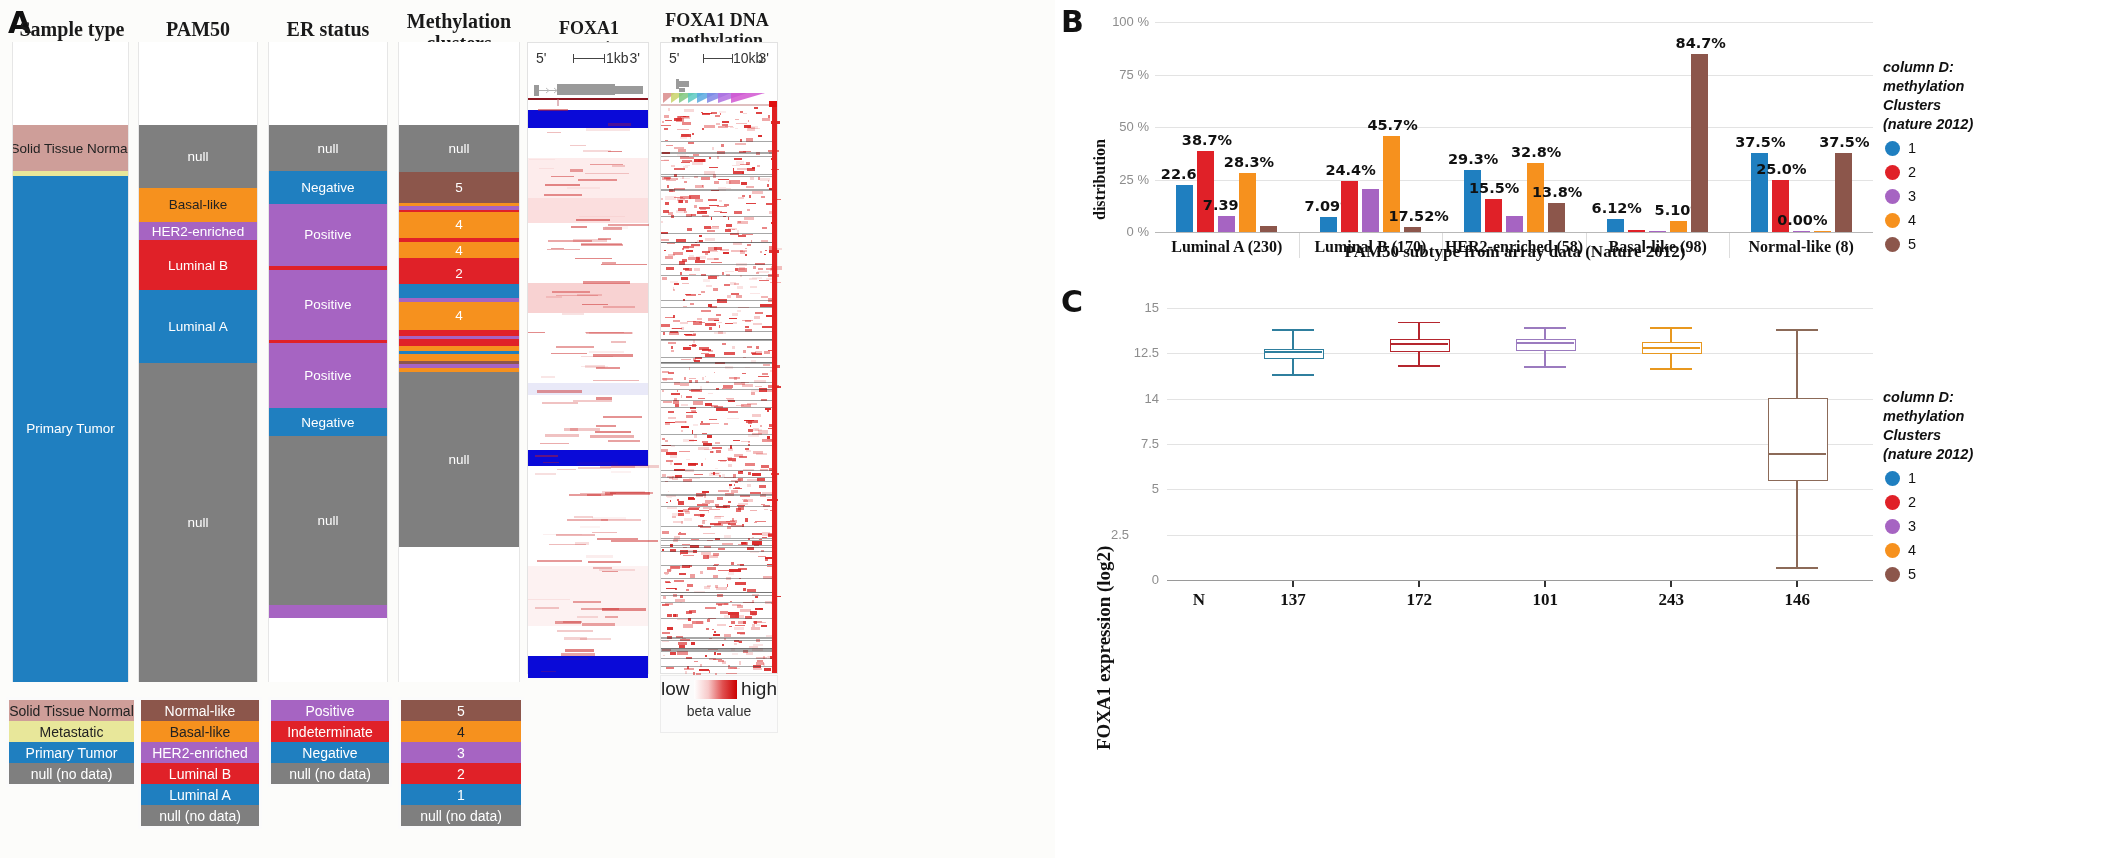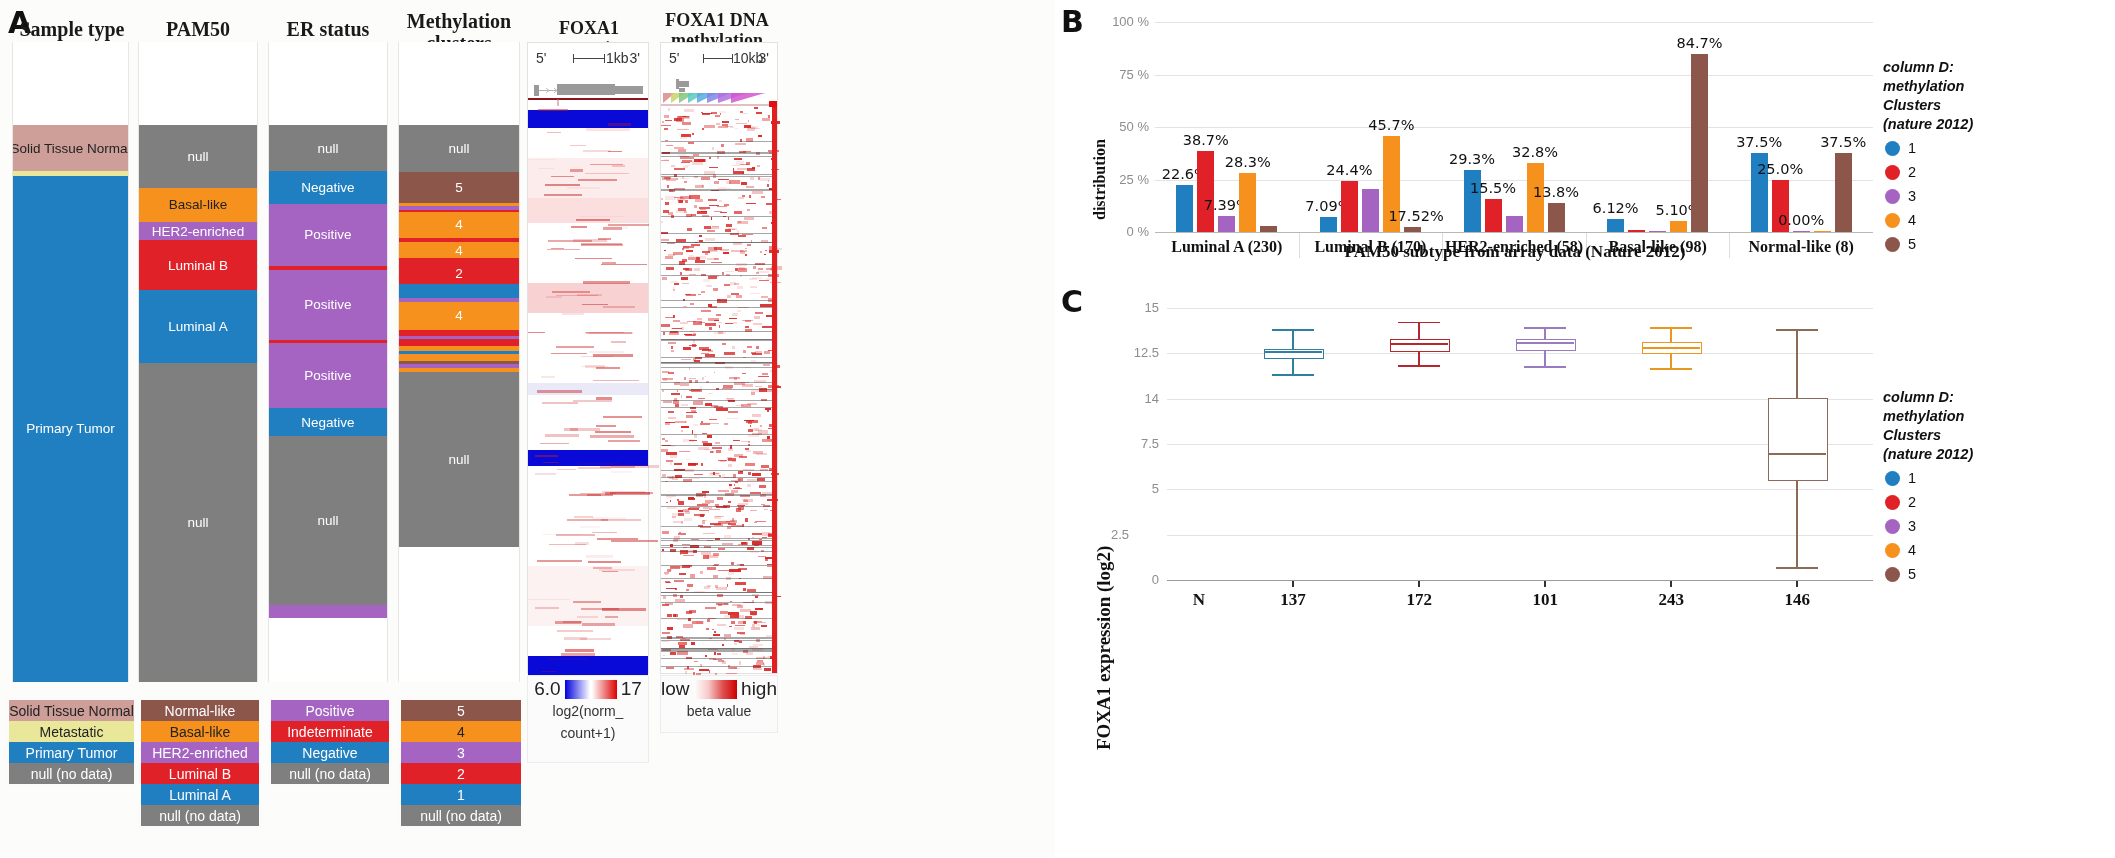--- a/index.html
+++ b/index.html
@@ -51,21 +51,21 @@
   .gradbox{width:52px;height:19px;}
   .scalecaption{font-size:14px;color:#333;line-height:1.25;padding:1px 2px 3px;}
   
   .axis-label{position:absolute;font-family:"Liberation Serif",serif;
               font-weight:bold;color:#111;}
   .tick{position:absolute;font-size:13px;color:#8d8d8d;
         font-family:"Liberation Sans",sans-serif;}
   .gridline{position:absolute;height:1px;background:#e3e3e3;}
   .baseline{position:absolute;height:1px;background:#b8b8b8;}
   .bar{position:absolute;bottom:0;}
-  .barlab{position:absolute;font-size:14.5px;font-weight:normal;color:#111;
+  .barlab{position:absolute;font-size:14.5px;font-weight:bold;color:#111;
           font-family:"DejaVu Sans",sans-serif;white-space:nowrap;}
   .catlab{position:absolute;text-align:center;font-size:16px;font-weight:bold;
           color:#111;font-family:"Liberation Serif",serif;white-space:nowrap;}
   .catsep{position:absolute;width:1px;background:#ddd;}
   .stat{position:absolute;font-family:"Liberation Serif",serif;
         font-weight:bold;font-size:15px;color:#111;line-height:1.5;}
   .legtitle{position:absolute;font-family:"Liberation Sans",sans-serif;
             font-style:italic;font-weight:bold;font-size:14.5px;
             color:#111;line-height:1.32;}
   .legitem{position:absolute;display:flex;align-items:center;gap:8px;
@@ -413,29 +413,20 @@
         <div style="position: absolute; left: 54.3573%; width: 15.5652%; top: 459.504px; height: 2.36617px; background: rgba(200, 30, 30, 0.32);"></div>
         <div style="position: absolute; left: 66.5735%; width: 19.1998%; top: 16.0547px; height: 2.46957px; background: rgba(200, 30, 30, 0.34);"></div>
         <div style="position: absolute; left: 42.9891%; width: 30.7622%; top: 385.866px; height: 1.091px; background: rgba(200, 30, 30, 0.31);"></div>
         <div style="position: absolute; left: 68.6666%; width: 35.3692%; top: 384.739px; height: 2.13408px; background: rgba(200, 30, 30, 0.4);"></div>
         <div style="position: absolute; left: 44.1048%; width: 27.024%; top: 248.701px; height: 1.0452px; background: rgba(200, 30, 30, 0.16);"></div>
         <div style="position: absolute; left: 45.6975%; width: 39.2901%; top: 174.2px; height: 2.48866px; background: rgba(200, 30, 30, 0.48);"></div>
         <div style="position: absolute; left: 39.9693%; width: 28.6694%; top: 112.117px; height: 1.48402px; background: rgba(200, 30, 30, 0.52);"></div>
         <div style="position: absolute; left: 30.2709%; width: 11.4183%; top: 321.266px; height: 2.56171px; background: rgba(200, 30, 30, 0.27);"></div>
         <div style="position: absolute; left: 5.95713%; width: 19.1812%; top: 347.858px; height: 1.84469px; background: rgba(200, 30, 30, 0.47);"></div>
       </div>
-  </div>
-  <div class="scalecap" style="left:527px;top:675px;width:120px;height:86px;">
-    <div class="scaleline">
-      <span>6.0</span>
-      <span class="gradbox" style="background:linear-gradient(to right,#0000dd,#ffffff 48%,#ffffff 52%,#dd0000);"></span>
-      <span>17</span>
-    </div>
-    <div class="scalecaption">log2(norm_</div>
-    <div class="scalecaption">count+1)</div>
   </div>
 
   <div class="heatwrap" style="left:660px;top:42px;width:116px;height:630px;">
     <div class="ruler">
       <span class="fiv">5'</span>
       <span class="scalebar" style="left:42px;width:30px;"></span>
       <span class="kbl" style="left:72px;">10kb</span>
       <span class="thr">3'</span>
     </div>
     <div class="gene">

